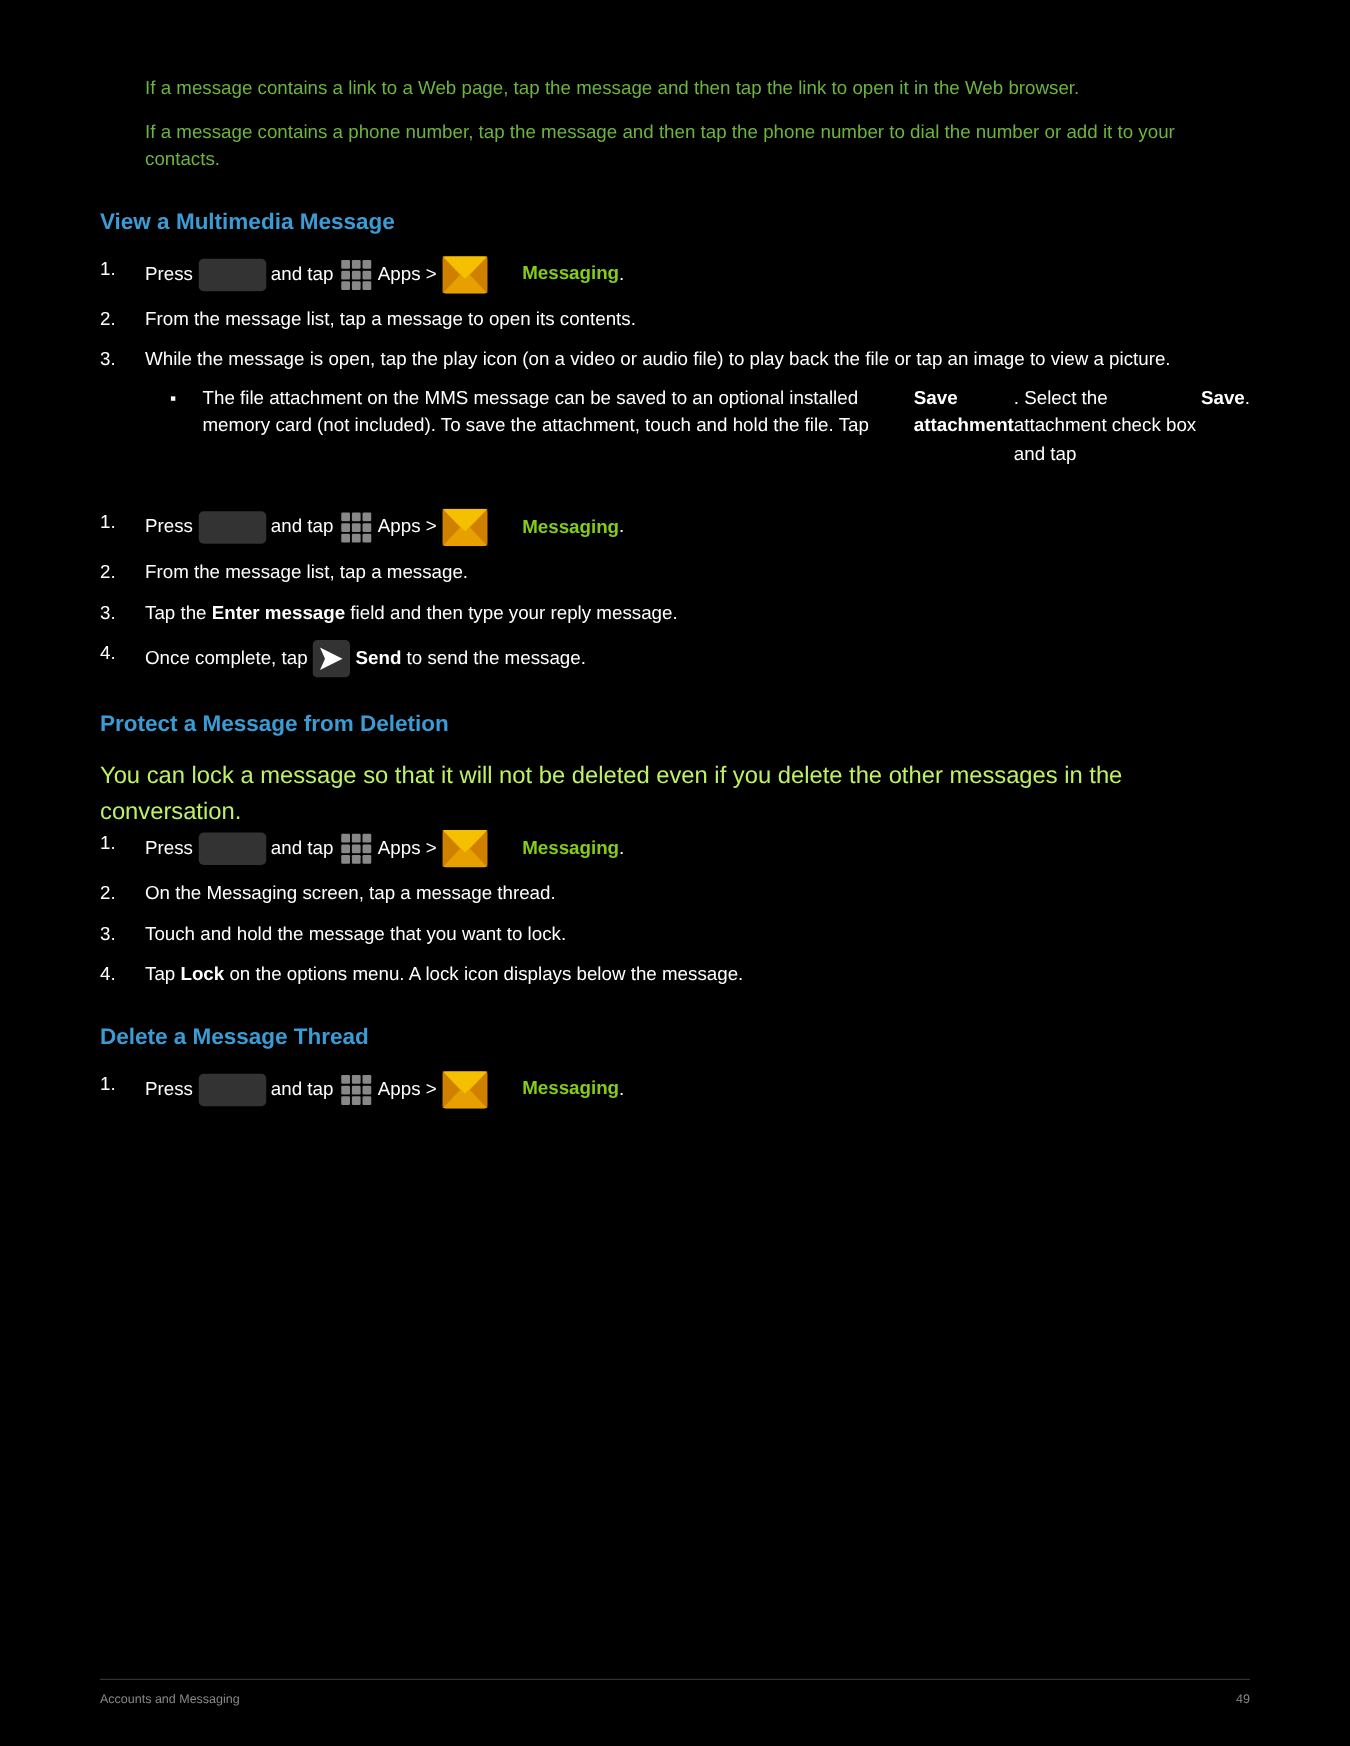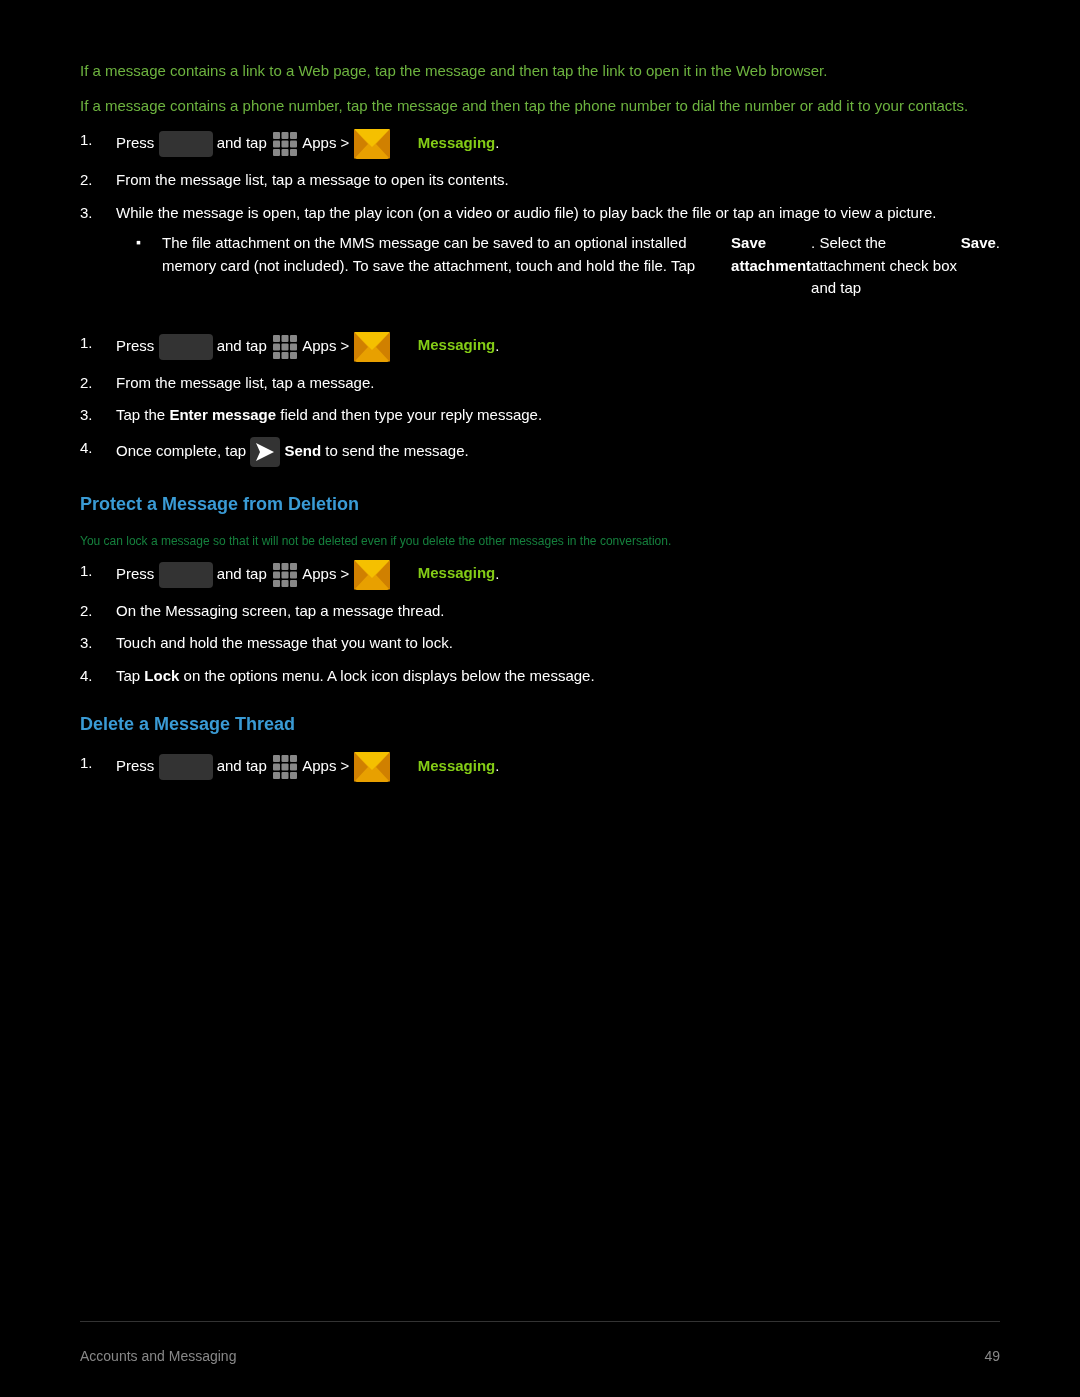--- a/index.html
+++ b/index.html
@@ -16,20 +16,21 @@
     .page {
       padding: 60px 80px 80px 80px;
       position: relative;
       min-height: 1397px;
     }
     .green-note {
       color: #6db33f;
       font-size: 15px;
       margin-bottom: 12px;
       line-height: 1.5;
+      margin-left: 36px;
     }
     .section-title {
       color: #3a9bd5;
       font-size: 18px;
       margin-top: 24px;
       margin-bottom: 14px;
     }
     .ordered-list {
       list-style: none;
       padding-left: 0;
@@ -107,48 +108,48 @@
     }
     .bold { font-weight: bold; }
     .footer {
       position: absolute;
       bottom: 30px;
       left: 80px;
       right: 80px;
       display: flex;
       justify-content: space-between;
       color: #888;
-      font-size: 14px;
+      font-size: 10px;
       border-top: 1px solid #333;
-      padding-top: 24px;
+      padding-top: 8px;
     }
     .apps-text {
       font-weight: normal;
       color: #fff;
     }
     .messaging-text {
       font-weight: bold;
       color: #84cc16;
       padding-left: 24px;
     }
     .section-body-text {
-      font-size: 12px;
-      color: #15803d;
-      margin-bottom: 10px;
+      font-size: 19px;
+      color: #bef264;
       line-height: 1.5;
     }
   </style>
 </head>
 <body>
 
 <div class="page">
 
   <p class="green-note">If a message contains a link to a Web page, tap the message and then tap the link to open it in the Web browser.</p>
   <p class="green-note">If a message contains a phone number, tap the message and then tap the phone number to dial the number or add it to your contacts.</p>
 
+  <h2 class="section-title">View a Multimedia Message</h2>
   <ol class="ordered-list">
     <li>
       <span class="list-number">1.</span>
       <span class="list-content">
         Press <span class="home-btn"></span>
         and tap
         <span class="apps-grid-icon">
           <svg viewBox="0 0 28 28" fill="none">
             <rect x="2" y="2" width="7" height="7" rx="1" fill="#888"></rect>
             <rect x="10.5" y="2" width="7" height="7" rx="1" fill="#888"></rect>

